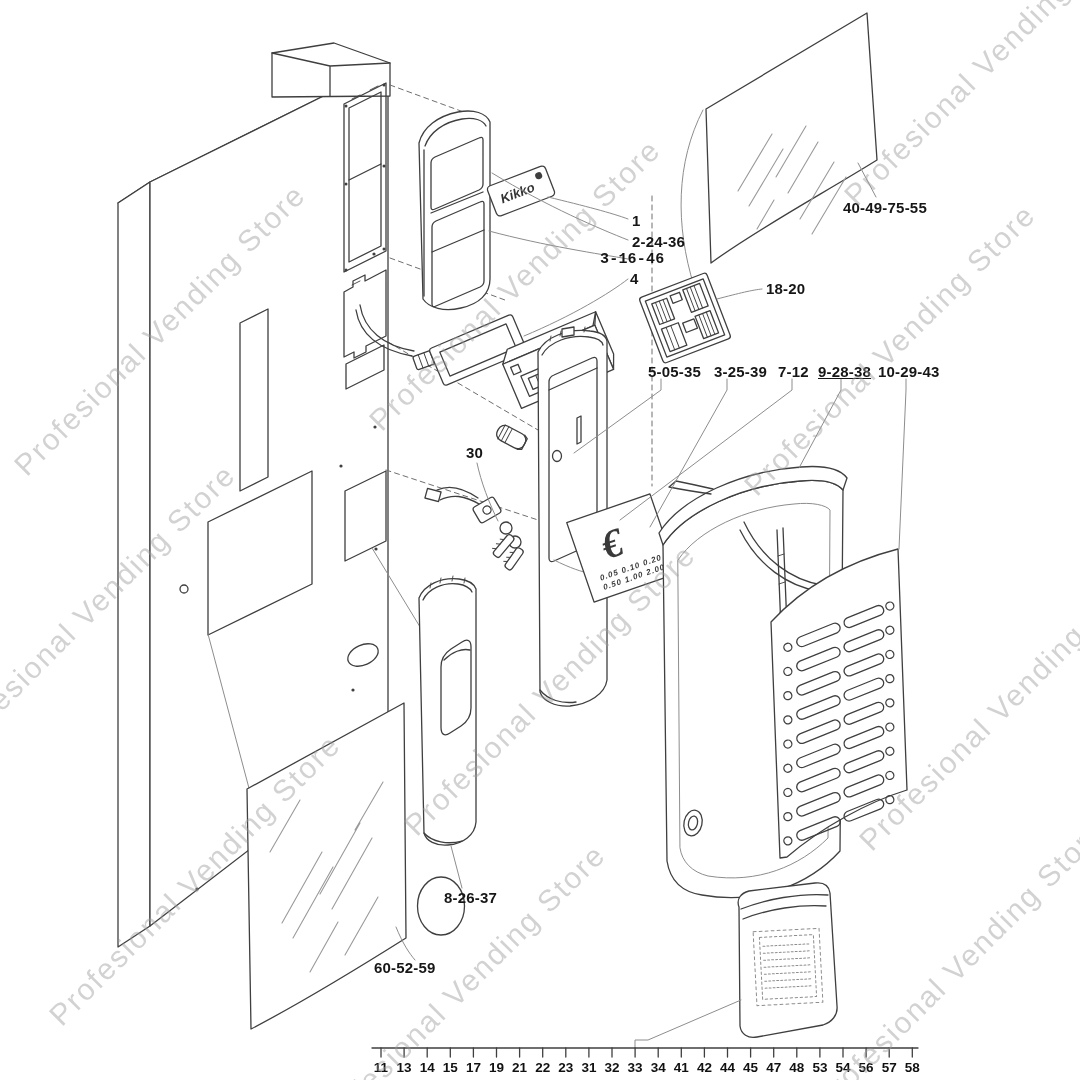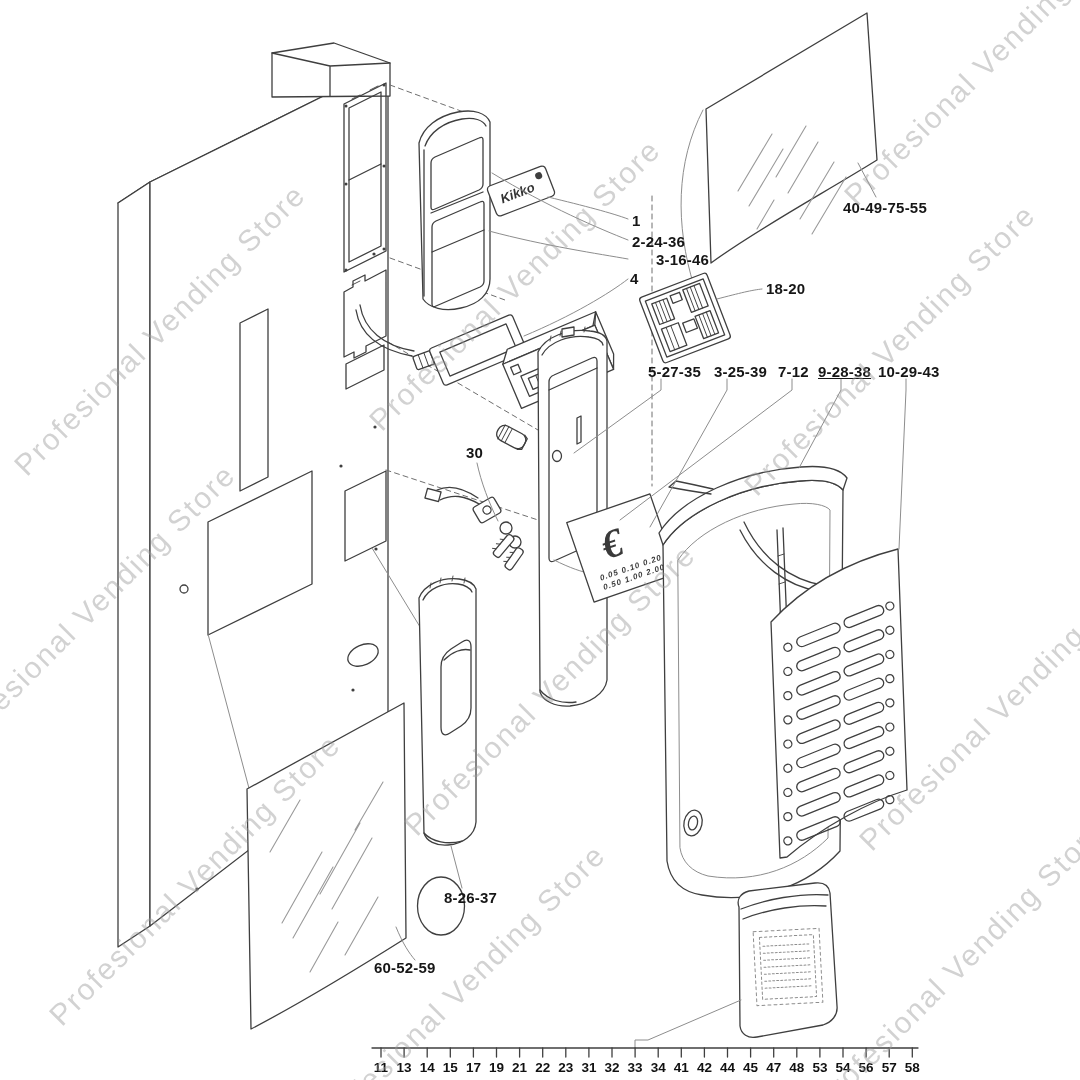--- a/index.html
+++ b/index.html
@@ -357,25 +357,25 @@
           <line x1="912.3000000000001" y1="1048" x2="912.3000000000001" y2="1057"></line>
           <text x="912.3000000000001" y="1072" text-anchor="middle">58</text>
         </g>
     </g>
 
     <ellipse cx="441" cy="906" rx="23.5" ry="29" stroke-width="6.5" fill="none" stroke="#d32b2b"></ellipse>
   </svg>
 
   <div class="plabel" style="left:632px;top:212px;">1</div>
   <div class="plabel" style="left:632px;top:233px;">2-24-36</div>
-  <div class="plabel" style="left:656px;top:251px;">3-16-46</div>
+  <div class="plabel" style="left:600px;top:251px;font-family:Liberation Mono, monospace;">3-16-46</div>
   <div class="plabel" style="left:630px;top:270px;">4</div>
   <div class="plabel" style="left:766px;top:280px;">18-20</div>
   <div class="plabel" style="left:843px;top:199px;">40-49-75-55</div>
-  <div class="plabel" style="left:648px;top:363px;">5-27-35</div>
+  <div class="plabel" style="left:648px;top:363px;">5-05-35</div>
   <div class="plabel" style="left:714px;top:363px;">3-25-39</div>
   <div class="plabel" style="left:778px;top:363px;">7-12</div>
   <div class="plabel" style="left:818px;top:363px;text-decoration:underline;">9-28-38</div>
   <div class="plabel" style="left:878px;top:363px;">10-29-43</div>
   <div class="plabel" style="left:466px;top:444px;">30</div>
   <div class="plabel" style="left:444px;top:889px;">8-26-37</div>
   <div class="plabel" style="left:374px;top:959px;">60-52-59</div>
 
   <div class="wm-layer">
     <span style="left:160px;top:330px;">Profesional Vending Store</span>

